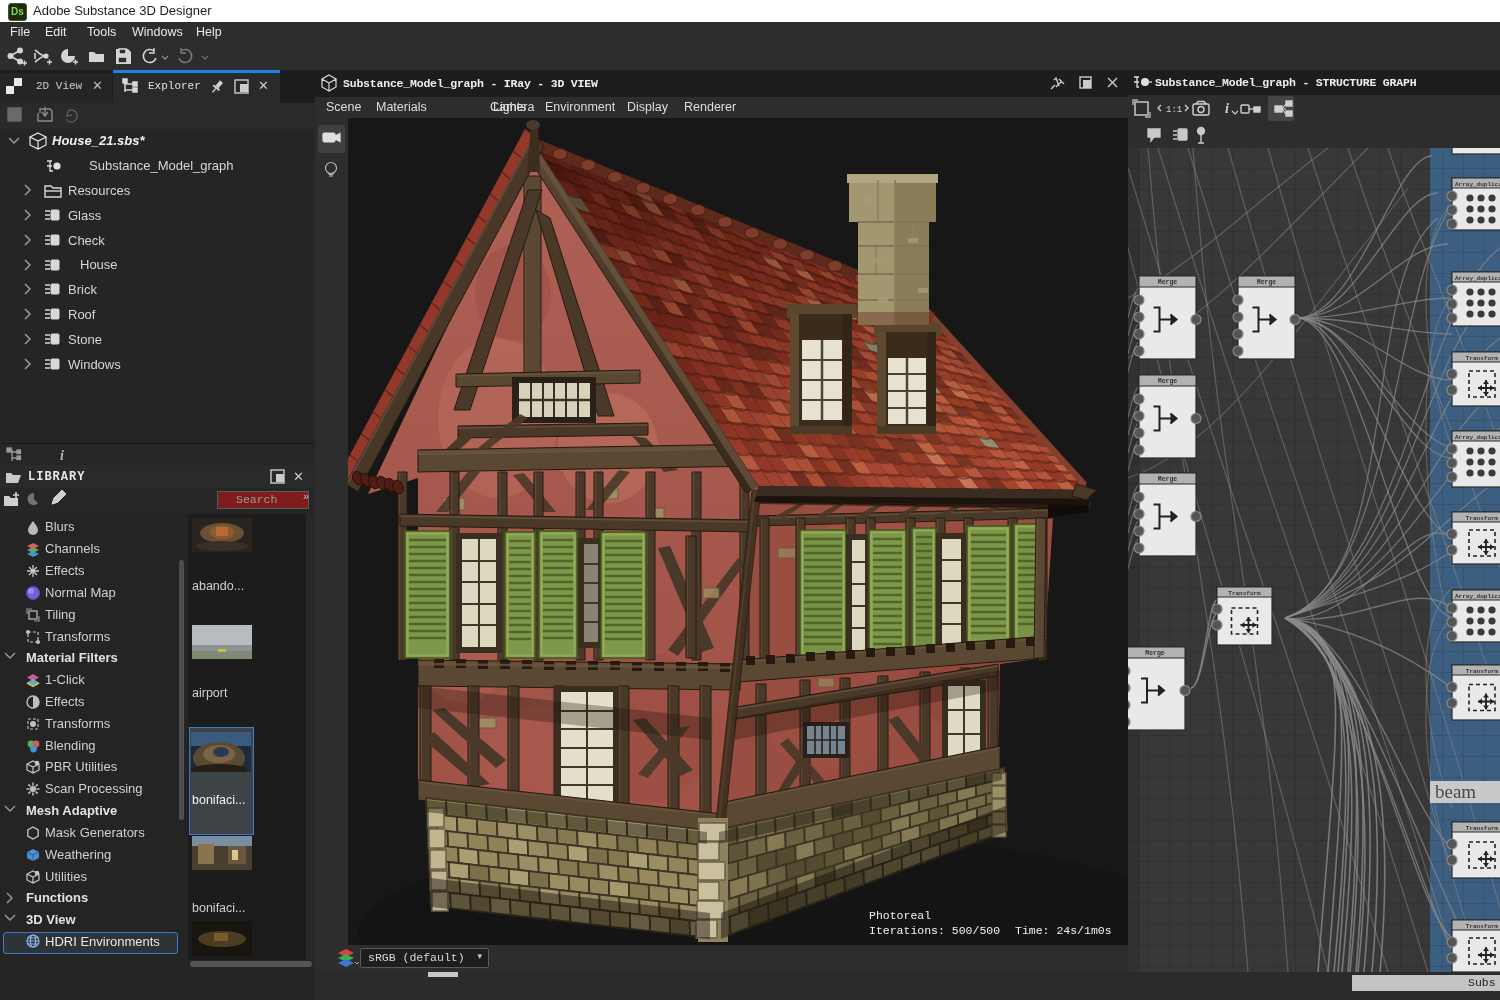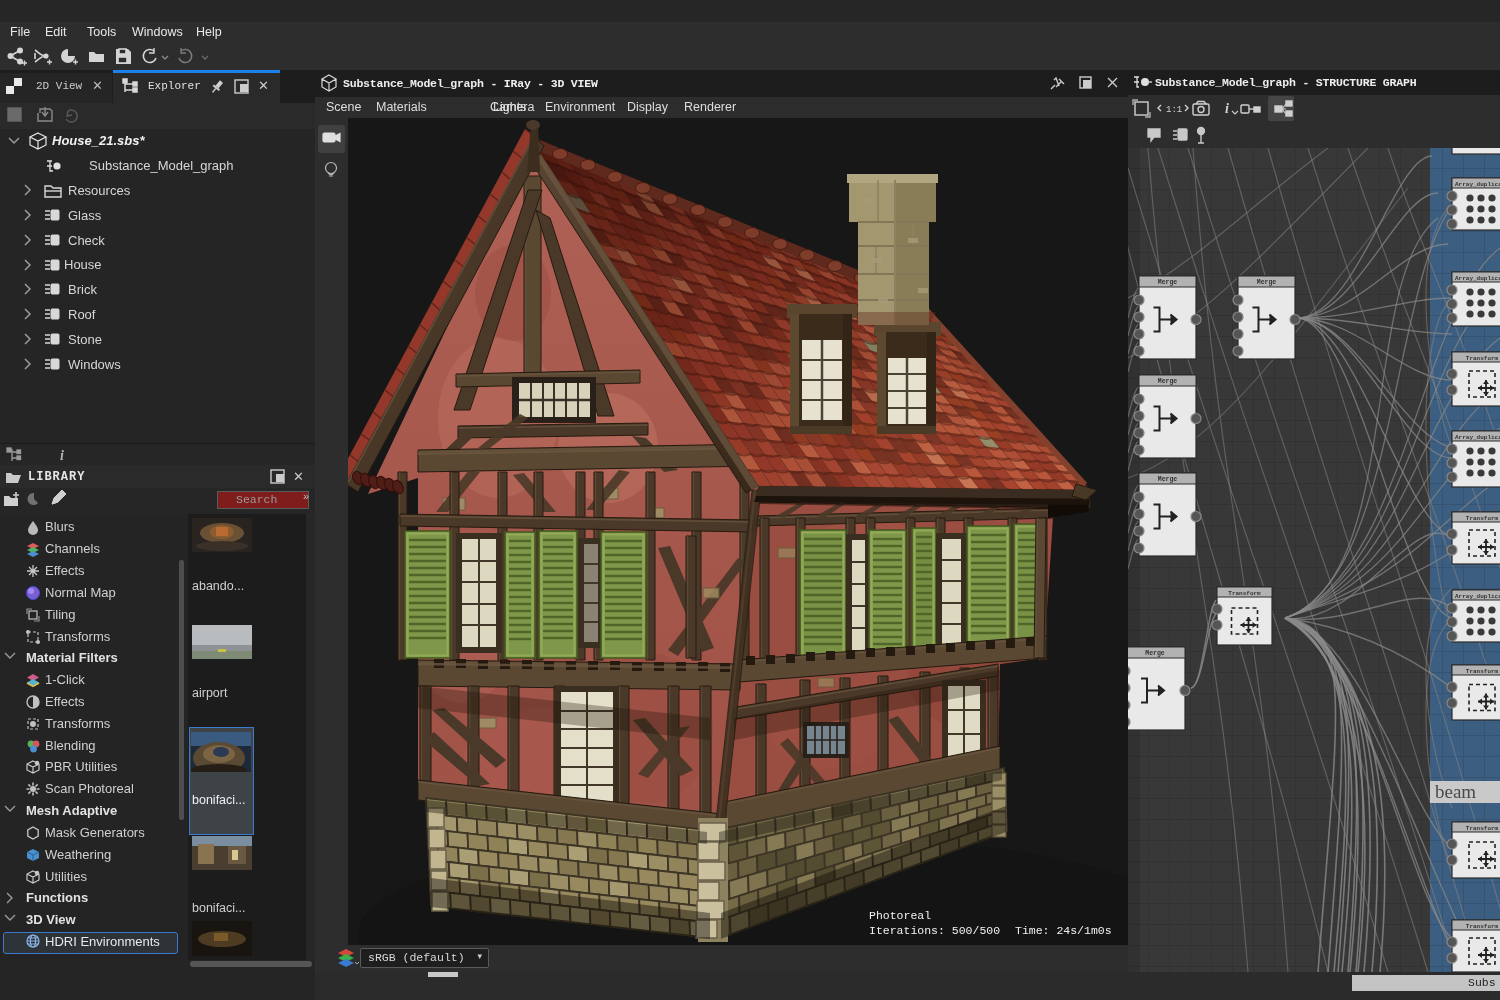--- a/index.html
+++ b/index.html
@@ -41,20 +41,24 @@
   #rtools1{left:0;top:25px;width:372px;height:27px;background:#2d2d2d;}
   #rtools2{left:0;top:52px;width:372px;height:26px;background:#2d2d2d;}
   #rcanvas{left:0;top:78px;width:372px;height:824px;background:#383838;overflow:hidden;}
   
   #bottombar{left:315px;top:972px;width:1185px;height:28px;background:#2b2b2b;text-align:right;}
 </style>
 </head>
 <body>
 <div id="app">
 
+  <div id="titlebar" class="abs">
+    <div class="abs" style="left:8px;top:3px;width:17px;height:16px;background:#1c2b12;border-radius:3px;border:1px solid #3d5c1f;color:#8adb3f;font-size:10px;font-weight:bold;text-align:center;line-height:16px;">Ds</div>
+    <div class="abs" style="left:33px;top:3px;">Adobe Substance 3D Designer</div>
+  </div>
 
   <div id="menubar" class="abs">
     <div class="mitem" style="left:10px;">File</div>
     <div class="mitem" style="left:45px;">Edit</div>
     <div class="mitem" style="left:87px;">Tools</div>
     <div class="mitem" style="left:132px;">Windows</div>
     <div class="mitem" style="left:196px;">Help</div>
   </div>
 
   <div id="toolbar" class="abs">
@@ -198,21 +202,21 @@
               <rect x="7" y="2" width="8" height="10" rx="1" fill="#d8d8d8"></rect>
               <path d="M1 3 h5 M1 7 h5 M1 11 h5" stroke-width="1.6"></path>
             </g>
         </g>
       </svg>
       <div class="abs" style="left:52px;top:4px;font-weight:bold;font-style:italic;color:#f0f0f0;">House_21.sbs*</div>
       <div class="abs" style="left:68px;top:29px;margin-left:21px;">Substance_Model_graph</div>
       <div class="abs" style="left:68px;top:54px;">Resources</div>
       <div class="abs" style="left:68px;top:79px;">Glass</div>
       <div class="abs" style="left:68px;top:104px;">Check</div>
-      <div class="abs" style="left:64px;top:128px;">House</div>
+      <div class="abs" style="left:80px;top:128px;">House</div>
       <div class="abs" style="left:68px;top:153px;">Brick</div>
       <div class="abs" style="left:68px;top:178px;">Roof</div>
       <div class="abs" style="left:68px;top:203px;">Stone</div>
       <div class="abs" style="left:68px;top:228px;">Windows</div>
     </div>
     <div id="treebottom" class="abs">
       <svg width="120" height="22">
           <g stroke="#9a9a9a" stroke-width="1.3" fill="none">
         <path d="M12 5 v12 M12 8 h6 M12 14 h6"></path>
             <rect x="7" y="4" width="4" height="4" fill="#9a9a9a"></rect>
@@ -335,21 +339,21 @@
       <div class="litem" style="top:49px;">Effects</div>
       <div class="litem" style="top:71px;">Normal Map</div>
       <div class="litem" style="top:93px;">Tiling</div>
       <div class="litem" style="top:115px;">Transforms</div>
       <div class="lhead" style="top:136px;">Material Filters</div>
       <div class="litem" style="top:158px;">1-Click</div>
       <div class="litem" style="top:180px;">Effects</div>
       <div class="litem" style="top:202px;">Transforms</div>
       <div class="litem" style="top:224px;">Blending</div>
       <div class="litem" style="top:245px;">PBR Utilities</div>
-      <div class="litem" style="top:267px;">Scan Photoreal</div>
+      <div class="litem" style="top:267px;">Scan Processing</div>
       <div class="lhead" style="top:289px;">Mesh Adaptive</div>
       <div class="litem" style="top:311px;">Mask Generators</div>
       <div class="litem" style="top:333px;">Weathering</div>
       <div class="litem" style="top:355px;">Utilities</div>
       <div class="lhead" style="top:376px;">Functions</div>
       <div class="lhead" style="top:398px;">3D View</div>
       <div class="abs" style="left:3px;top:418px;width:173px;height:20px;border:1px solid #3a7bd0;border-radius:3px;background:#2e3338;"></div>
       <svg width="16" height="16" style="position:absolute;left:26px;top:420px;">
           <g stroke="#8ab4e8" stroke-width="1.2" fill="none">
             <circle cx="7" cy="7" r="6"></circle>

